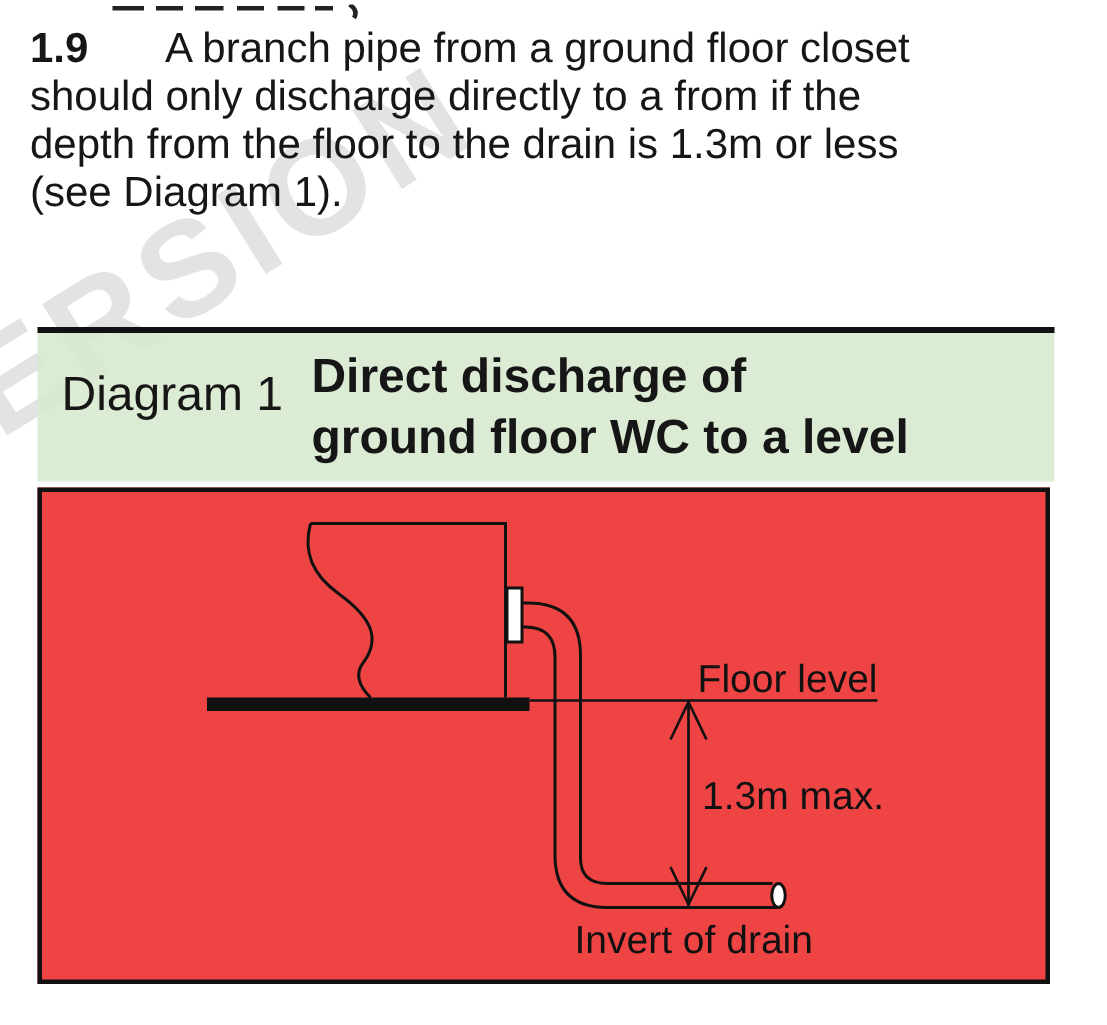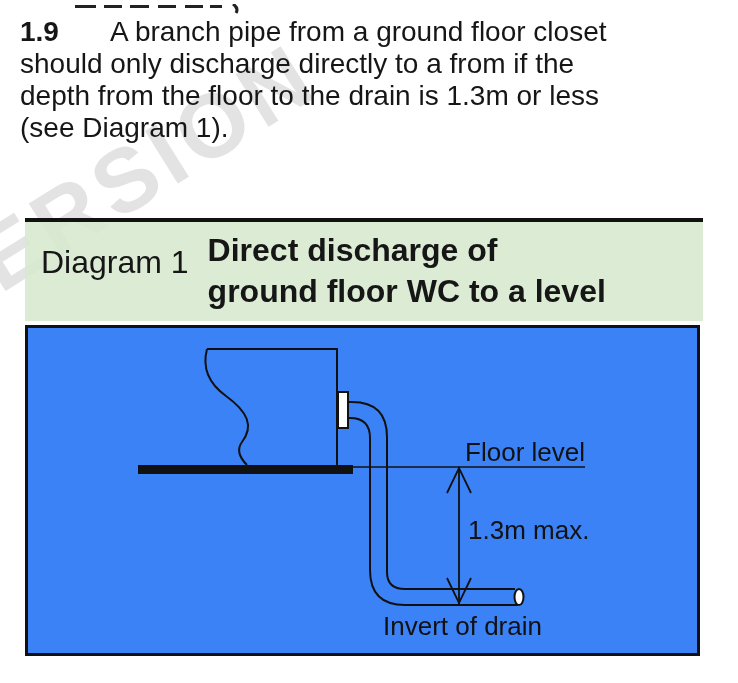--- a/index.html
+++ b/index.html
@@ -36,21 +36,21 @@
   .diagram-header-inner{
     display:flex;flex-direction:row;align-items:flex-start;
     padding:8px 0 0 16px;
     font-size:32px;line-height:41px;
   }
   .dh-label{font-weight:normal;margin-right:19px;white-space:nowrap;margin-top:12px;}
   .dh-title{font-weight:bold;white-space:nowrap;}
   
   .diagram-box{
     position:absolute;left:25px;top:325px;width:675px;height:331px;z-index:2;
-    box-sizing:border-box;border:3px solid #111111;background:#3b82f6;
+    box-sizing:border-box;border:3px solid #111111;background:#ef4444;
   }
   .diagram-box svg{display:block;}
   .figtext{font-family:"Liberation Sans", sans-serif;font-size:26px;fill:#111111;}
 </style>
 </head>
 <body>
 
 <div class="watermark">ERSION</div>
 
 <div class="top-fragment">

